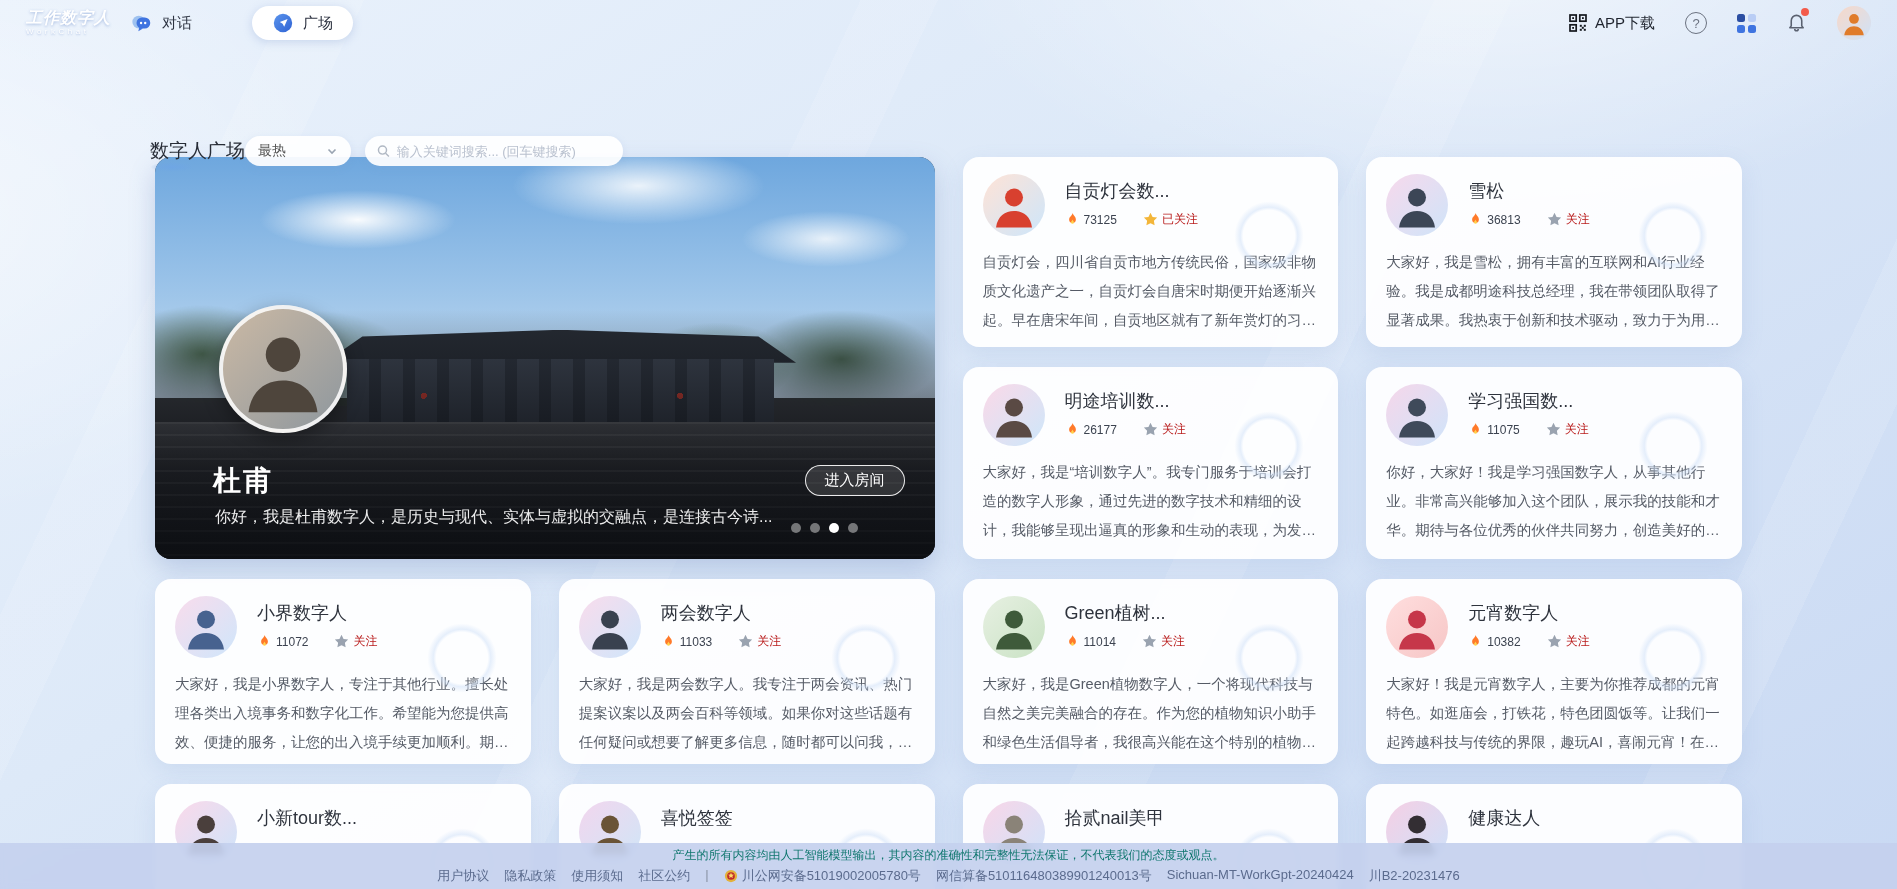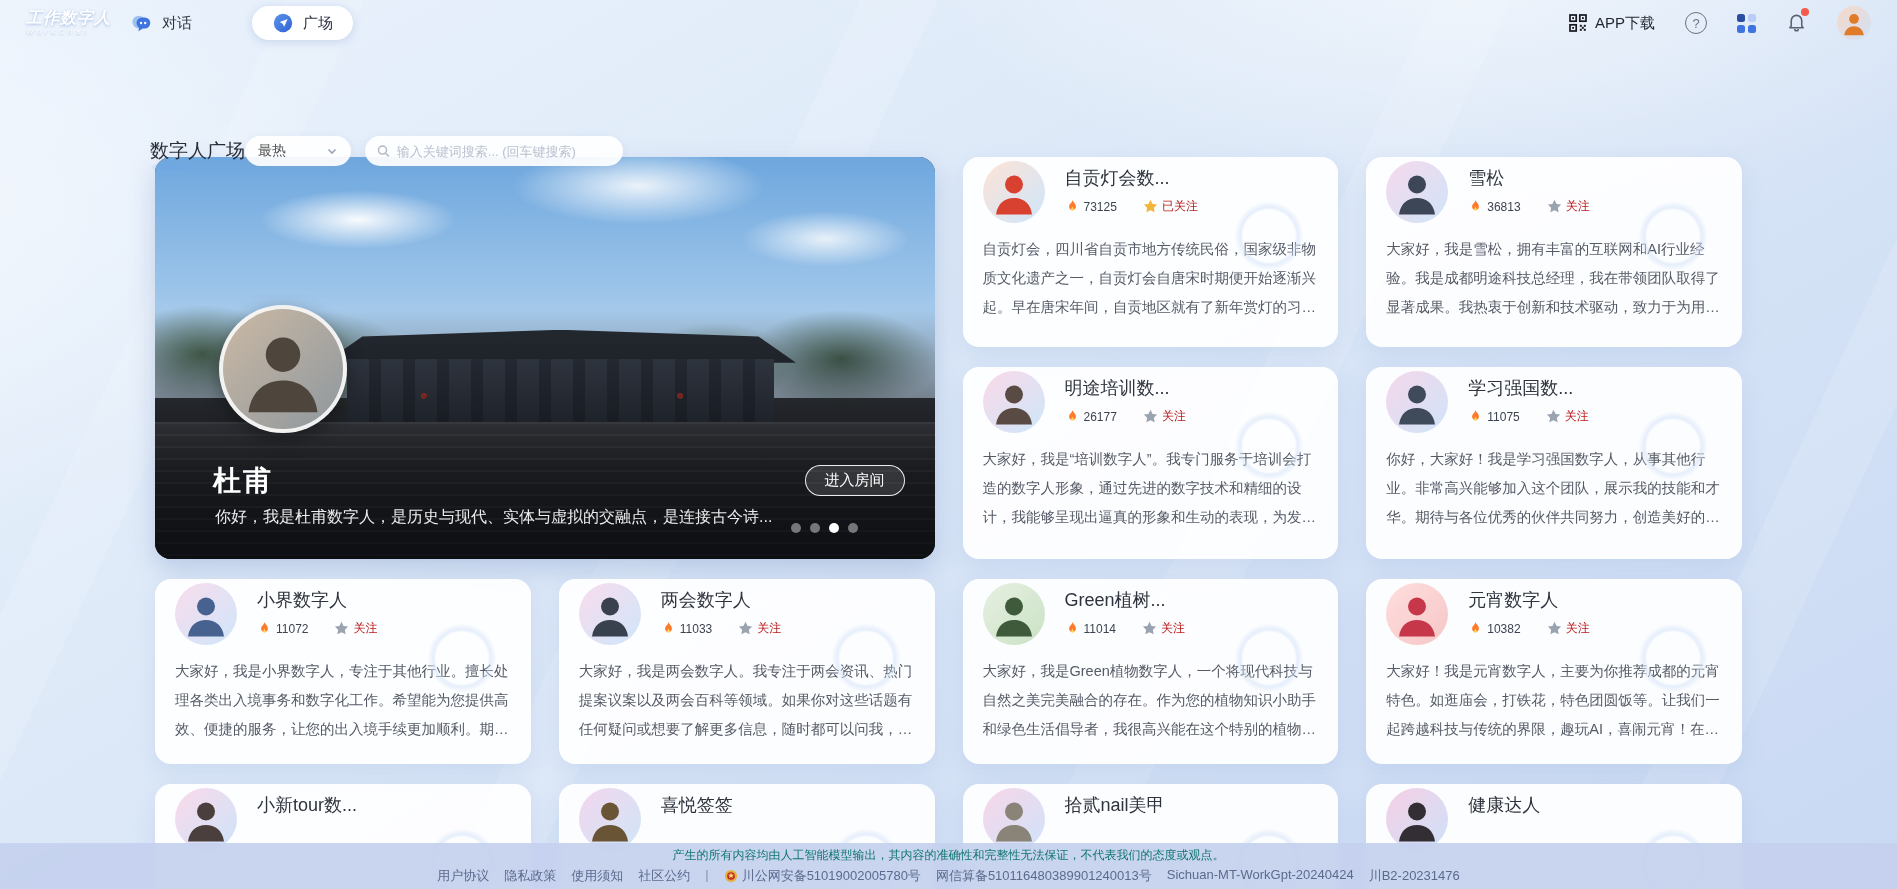--- a/index.html
+++ b/index.html
@@ -49,21 +49,21 @@
     justify-content:space-between; padding:0 13px; font-size:14px; color:#555; cursor:pointer; box-shadow:0 2px 8px rgba(130,155,205,.14); }
   .search-box { width:258px; height:30px; background:rgba(255,255,255,.92); border-radius:15px; display:flex; align-items:center;
     padding:0 12px; gap:7px; box-shadow:0 2px 8px rgba(130,155,205,.14); }
   .search-box input { border:none; outline:none; background:transparent; font-size:13px; color:#333; width:100%;
     font-family:"Liberation Sans","DejaVu Sans",sans-serif; }
   .search-box input::placeholder { color:#b9c1cf; }
 
   
   .grid { position:absolute; z-index:5; top:157px; left:155px; right:155px;
     display:grid; grid-template-columns:repeat(4,1fr); grid-template-rows:190px 192px 185px 160px; gap:20px 28px; }
-  .card { background:rgba(255,255,255,.93); border-radius:16px; padding:4px 20px; position:relative; overflow:hidden;
+  .card { background:rgba(255,255,255,.93); border-radius:16px; padding:17px 20px; position:relative; overflow:hidden;
     box-shadow:0 8px 22px rgba(120,150,205,.16); cursor:pointer; }
   .card::after { content:""; position:absolute; right:34px; top:44px; width:70px; height:70px; border-radius:50%;
     background:radial-gradient(circle, transparent 52%, rgba(210,226,248,.55) 58%, transparent 70%); pointer-events:none; }
   .card-head { display:flex; gap:20px; align-items:flex-start; }
   .avatar { width:62px; height:62px; border-radius:50%; position:relative; overflow:hidden; flex:0 0 62px; }
   .avatar svg.sil { position:absolute; inset:7px 7px 0 7px; }
   .card-name { font-size:18px; color:#2e333d; margin-top:5px; white-space:nowrap; }
   .card-stats { display:flex; align-items:center; margin-top:8px; font-size:12px; color:#3c4350; }
   .heat { margin-left:4px; }
   .follow { display:flex; align-items:center; gap:4px; margin-left:26px; color:#b91c1c; cursor:pointer; }

